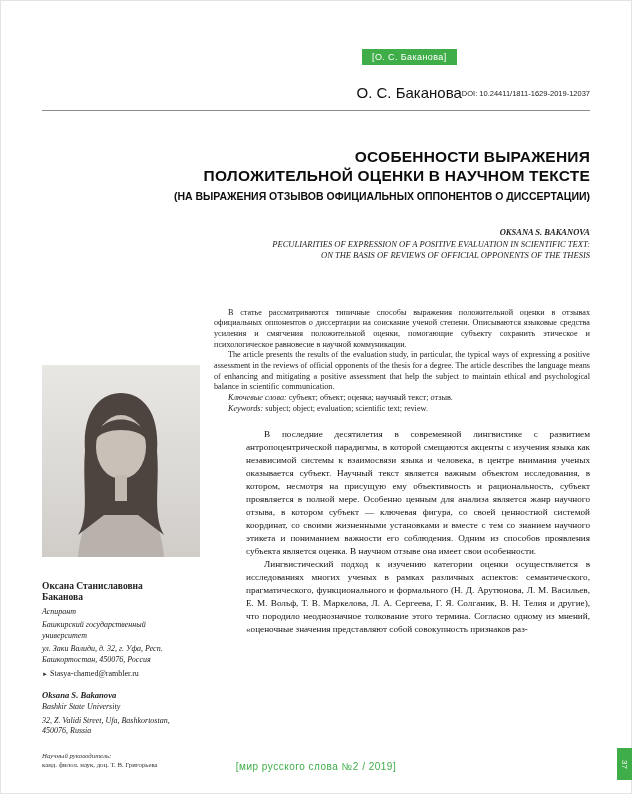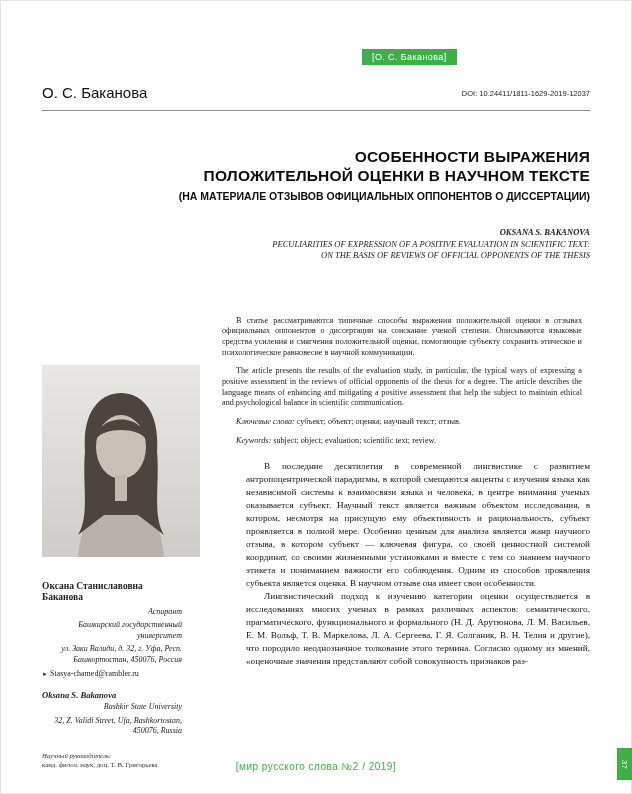--- a/index.html
+++ b/index.html
@@ -12,21 +12,21 @@
 
   
   .tag {
     position:absolute; top:49px; left:362px;
     background:#3fae49; color:#ffffff;
     font-family:"Liberation Sans", sans-serif; font-size:9px;
     padding:3px 10px; letter-spacing:0.4px; white-space:nowrap;
   }
 
   .header-row {
-    display:flex; justify-content:space-between; align-items:flex-end;
+    display:flex; justify-content:flex-end; align-items:flex-end;
     margin:84px 42px 0 42px;
   }
   .header-author { font-family:"Liberation Sans", sans-serif; font-size:15px; color:#111; }
   .header-doi { font-family:"Liberation Sans", sans-serif; font-size:7.5px; color:#222; padding-bottom:3px; }
   .rule { border:none; border-top:1px solid #8c8c8c; margin:9px 42px 0 42px; }
 
   .title-block { margin:36px 42px 0 42px; text-align:right; }
   .title-ru {
     font-family:"Liberation Sans", sans-serif; font-weight:bold;
     font-size:15.5px; line-height:19px; color:#0d0d0d; letter-spacing:0.2px;
@@ -37,30 +37,30 @@
   }
   .title-en { margin-top:24px; font-style:italic; font-size:8.5px; line-height:11.5px; color:#222; }
   .title-en-author { font-weight:bold; }
 
   .columns { display:flex; margin:46px 42px 0 42px; }
   .sidebar { flex:0 0 158px; width:158px; }
   .photo { margin-top:57px; width:158px; height:192px; display:block; }
   .info { margin-top:24px; font-size:8px; line-height:10.5px; color:#222; }
   .info .name { font-weight:bold; font-size:9.5px; line-height:11.5px; max-width:125px; margin-bottom:3px; }
   .info .it { font-style:italic; }
-  .info .blk { margin-bottom:3px; max-width:140px;text-align:right; }
+  .info .blk { margin-bottom:3px; max-width:140px; }
   .email-row { margin:4px 0 10px 0; white-space:nowrap; }
   .email-row .arrow { font-size:6px; color:#333; }
   .name-en { font-weight:bold; font-style:italic; font-size:8.6px; margin-bottom:2px; }
   .advisor { margin-top:14px; font-size:6.8px; line-height:9px; color:#333; max-width:140px; }
   .advisor-label { font-style:italic; }
 
   .main { flex:1 1 auto; margin-left:14px; }
   .abstract { font-size:8.2px; line-height:10.7px; text-align:justify; color:#1c1c1c; }
-  .abstract p { margin:8px; text-indent:14px; }
+  .abstract p { margin:0; text-indent:14px; }
   .kw-label { font-style:italic; }
   .bodytext { margin-top:13px; font-size:9.2px; line-height:13px; text-align:justify; color:#141414;margin-left:32px; }
   .bodytext p { margin:0; text-indent:18px; }
 
   .footer {
     position:absolute; left:0; right:0; bottom:22px;
     text-align:center; 
     font-family:"Liberation Sans", sans-serif; font-size:10px;
     letter-spacing:0.5px; color:#3fae49;
   }
@@ -85,21 +85,21 @@
     <div class="header-author">О. С. Баканова</div>
     <div class="header-doi">DOI: 10.24411/1811-1629-2019-12037</div>
   </div>
   <hr class="rule">
 
   <div class="title-block">
     <div class="title-ru">
       <div>ОСОБЕННОСТИ ВЫРАЖЕНИЯ</div>
       <div>ПОЛОЖИТЕЛЬНОЙ ОЦЕНКИ В НАУЧНОМ ТЕКСТЕ</div>
     </div>
-    <div class="title-ru-sub">(НА МАТЕРИАЛЕ ОТЗЫВОВ ОФИЦИАЛЬНЫХ ОППОНЕНТОВ О ДИССЕРТАЦИИ)</div>
+    <div class="title-ru-sub">(НА ВЫРАЖЕНИЯ ОТЗЫВОВ ОФИЦИАЛЬНЫХ ОППОНЕНТОВ О ДИССЕРТАЦИИ)</div>
     <div class="title-en">
       <div class="title-en-author">OKSANA S. BAKANOVA</div>
       <div>PECULIARITIES OF EXPRESSION OF A POSITIVE EVALUATION IN SCIENTIFIC TEXT:</div>
       <div>ON THE BASIS OF REVIEWS OF OFFICIAL OPPONENTS OF THE THESIS</div>
     </div>
   </div>
 
   <div class="columns">
 
     <aside class="sidebar">

